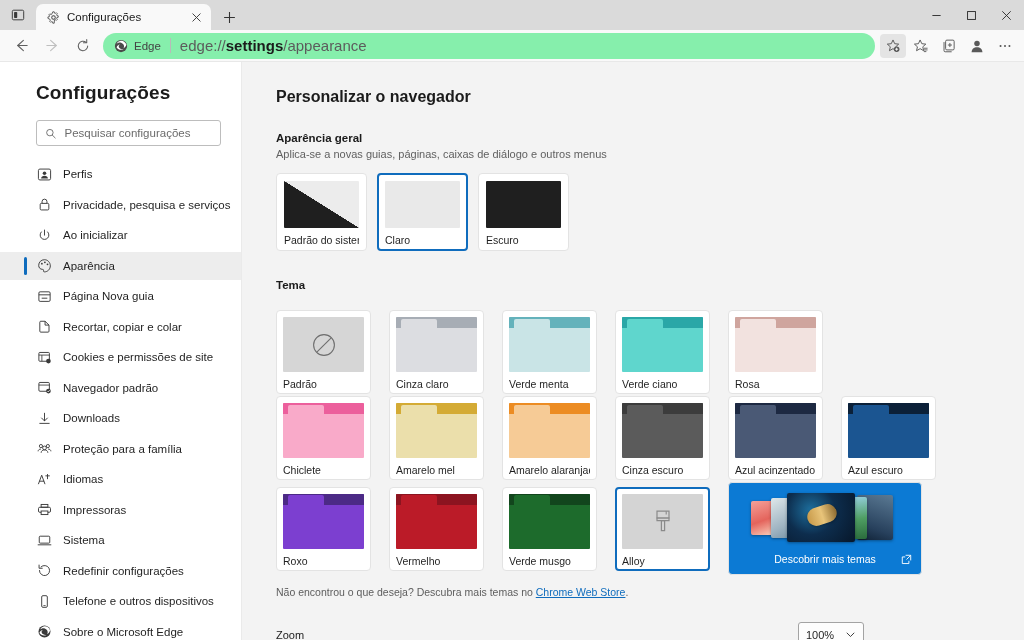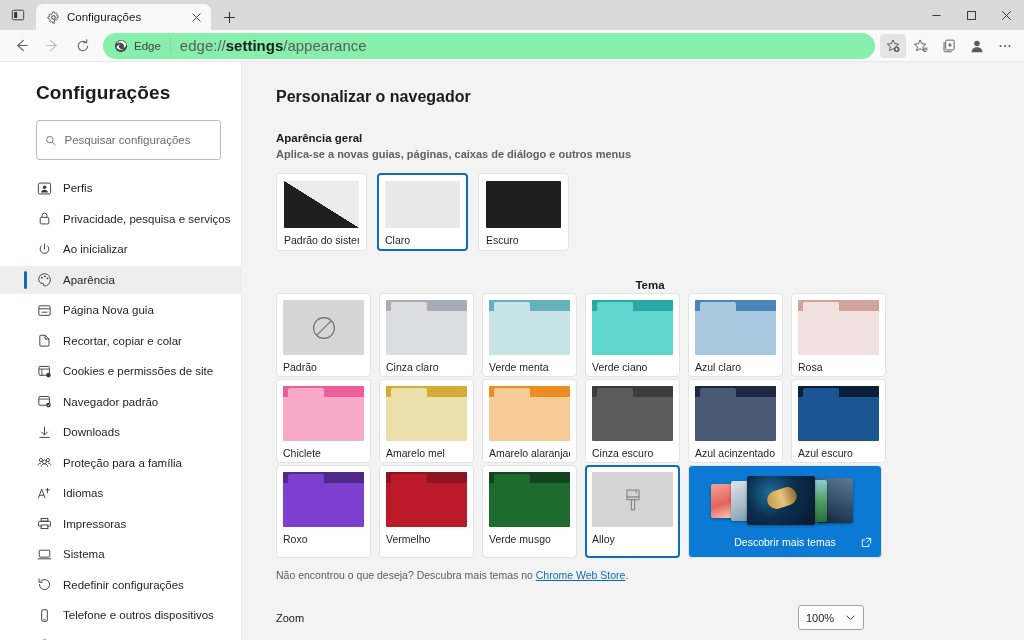--- a/index.html
+++ b/index.html
@@ -143,21 +143,21 @@
   .settings-title {
     font-size: 19px;
     font-weight: 600;
     color: #1b1b1b;
     padding: 0 0 0 36px;
     margin-bottom: 16px;
     letter-spacing: 0.1px;
   }
   .search-wrap { padding: 0 20px 0 36px; }
   .search-box {
-    height: 40px;
+    height: 26px;
     border: 1px solid #bdbdbd;
     border-radius: 3px;
     display: flex;
     align-items: center;
     padding: 0 8px;
     gap: 8px;
     background: #fff;
   }
   .search-input {
     border: none;
@@ -222,21 +222,20 @@
   .section-label {
     font-size: 11.5px;
     font-weight: 700;
     color: #1b1b1b;
     margin-bottom: 4px;
   }
   .section-desc {
     font-size: 11px;
     color: #616161;
     margin-bottom: 13px;
-    font-weight: bold;
   }
 
   
   .appearance-row {
     display: flex;
     gap: 10px;
     margin-bottom: 28px;
   }
   .app-card {
     width: 91px;
@@ -269,25 +268,26 @@
   .prev-dark  { background: #1f1f1f; }
   .app-card-label {
     font-size: 10.5px;
     color: #1f1f1f;
     margin-top: 6px;
     white-space: nowrap;
     overflow: hidden;
   }
 
   
-  .theme-label { margin-bottom: 2px; text-align: center; }
+  .theme-label { margin-bottom: 19px; }
   .theme-grid-row {
     display: flex;
-    gap: 8px;
+    gap: 18px;
     margin-bottom: 2px;
+    align-items: center;
   }
   .theme-card {
     width: 95px;
     background: #ffffff;
     border: 1px solid #e3e3e3;
     border-radius: 4px;
     padding: 6px 6px 3px 6px;
     position: relative;
   }
   .theme-card.selected {
@@ -794,30 +794,20 @@
             <div class="theme-preview" style="background:#5fd6cd">
               <div class="tp-titlebar" style="background:#2aa7a7"></div>
               <div class="tp-tab" style="background:#5fd6cd"></div>
               <div class="tp-body">
                   <div class="tp-page" style="background:#5fd6cd"></div>
                 </div>
             </div>
             <div class="theme-card-label">Verde ciano</div>
           </div>
 
-          <div class="theme-card">
-            <div class="theme-preview" style="background:#a8c8e0">
-              <div class="tp-titlebar" style="background:#4a84b8"></div>
-              <div class="tp-tab" style="background:#a8c8e0"></div>
-              <div class="tp-body">
-                  <div class="tp-page" style="background:#a8c8e0"></div>
-                </div>
-            </div>
-            <div class="theme-card-label">Azul claro</div>
-          </div>
 
           <div class="theme-card">
             <div class="theme-preview" style="background:#f2e2df">
               <div class="tp-titlebar" style="background:#cfa59e"></div>
               <div class="tp-tab" style="background:#f2e2df"></div>
               <div class="tp-body">
                   <div class="tp-page" style="background:#f2e2df"></div>
                 </div>
             </div>
             <div class="theme-card-label">Rosa</div>

